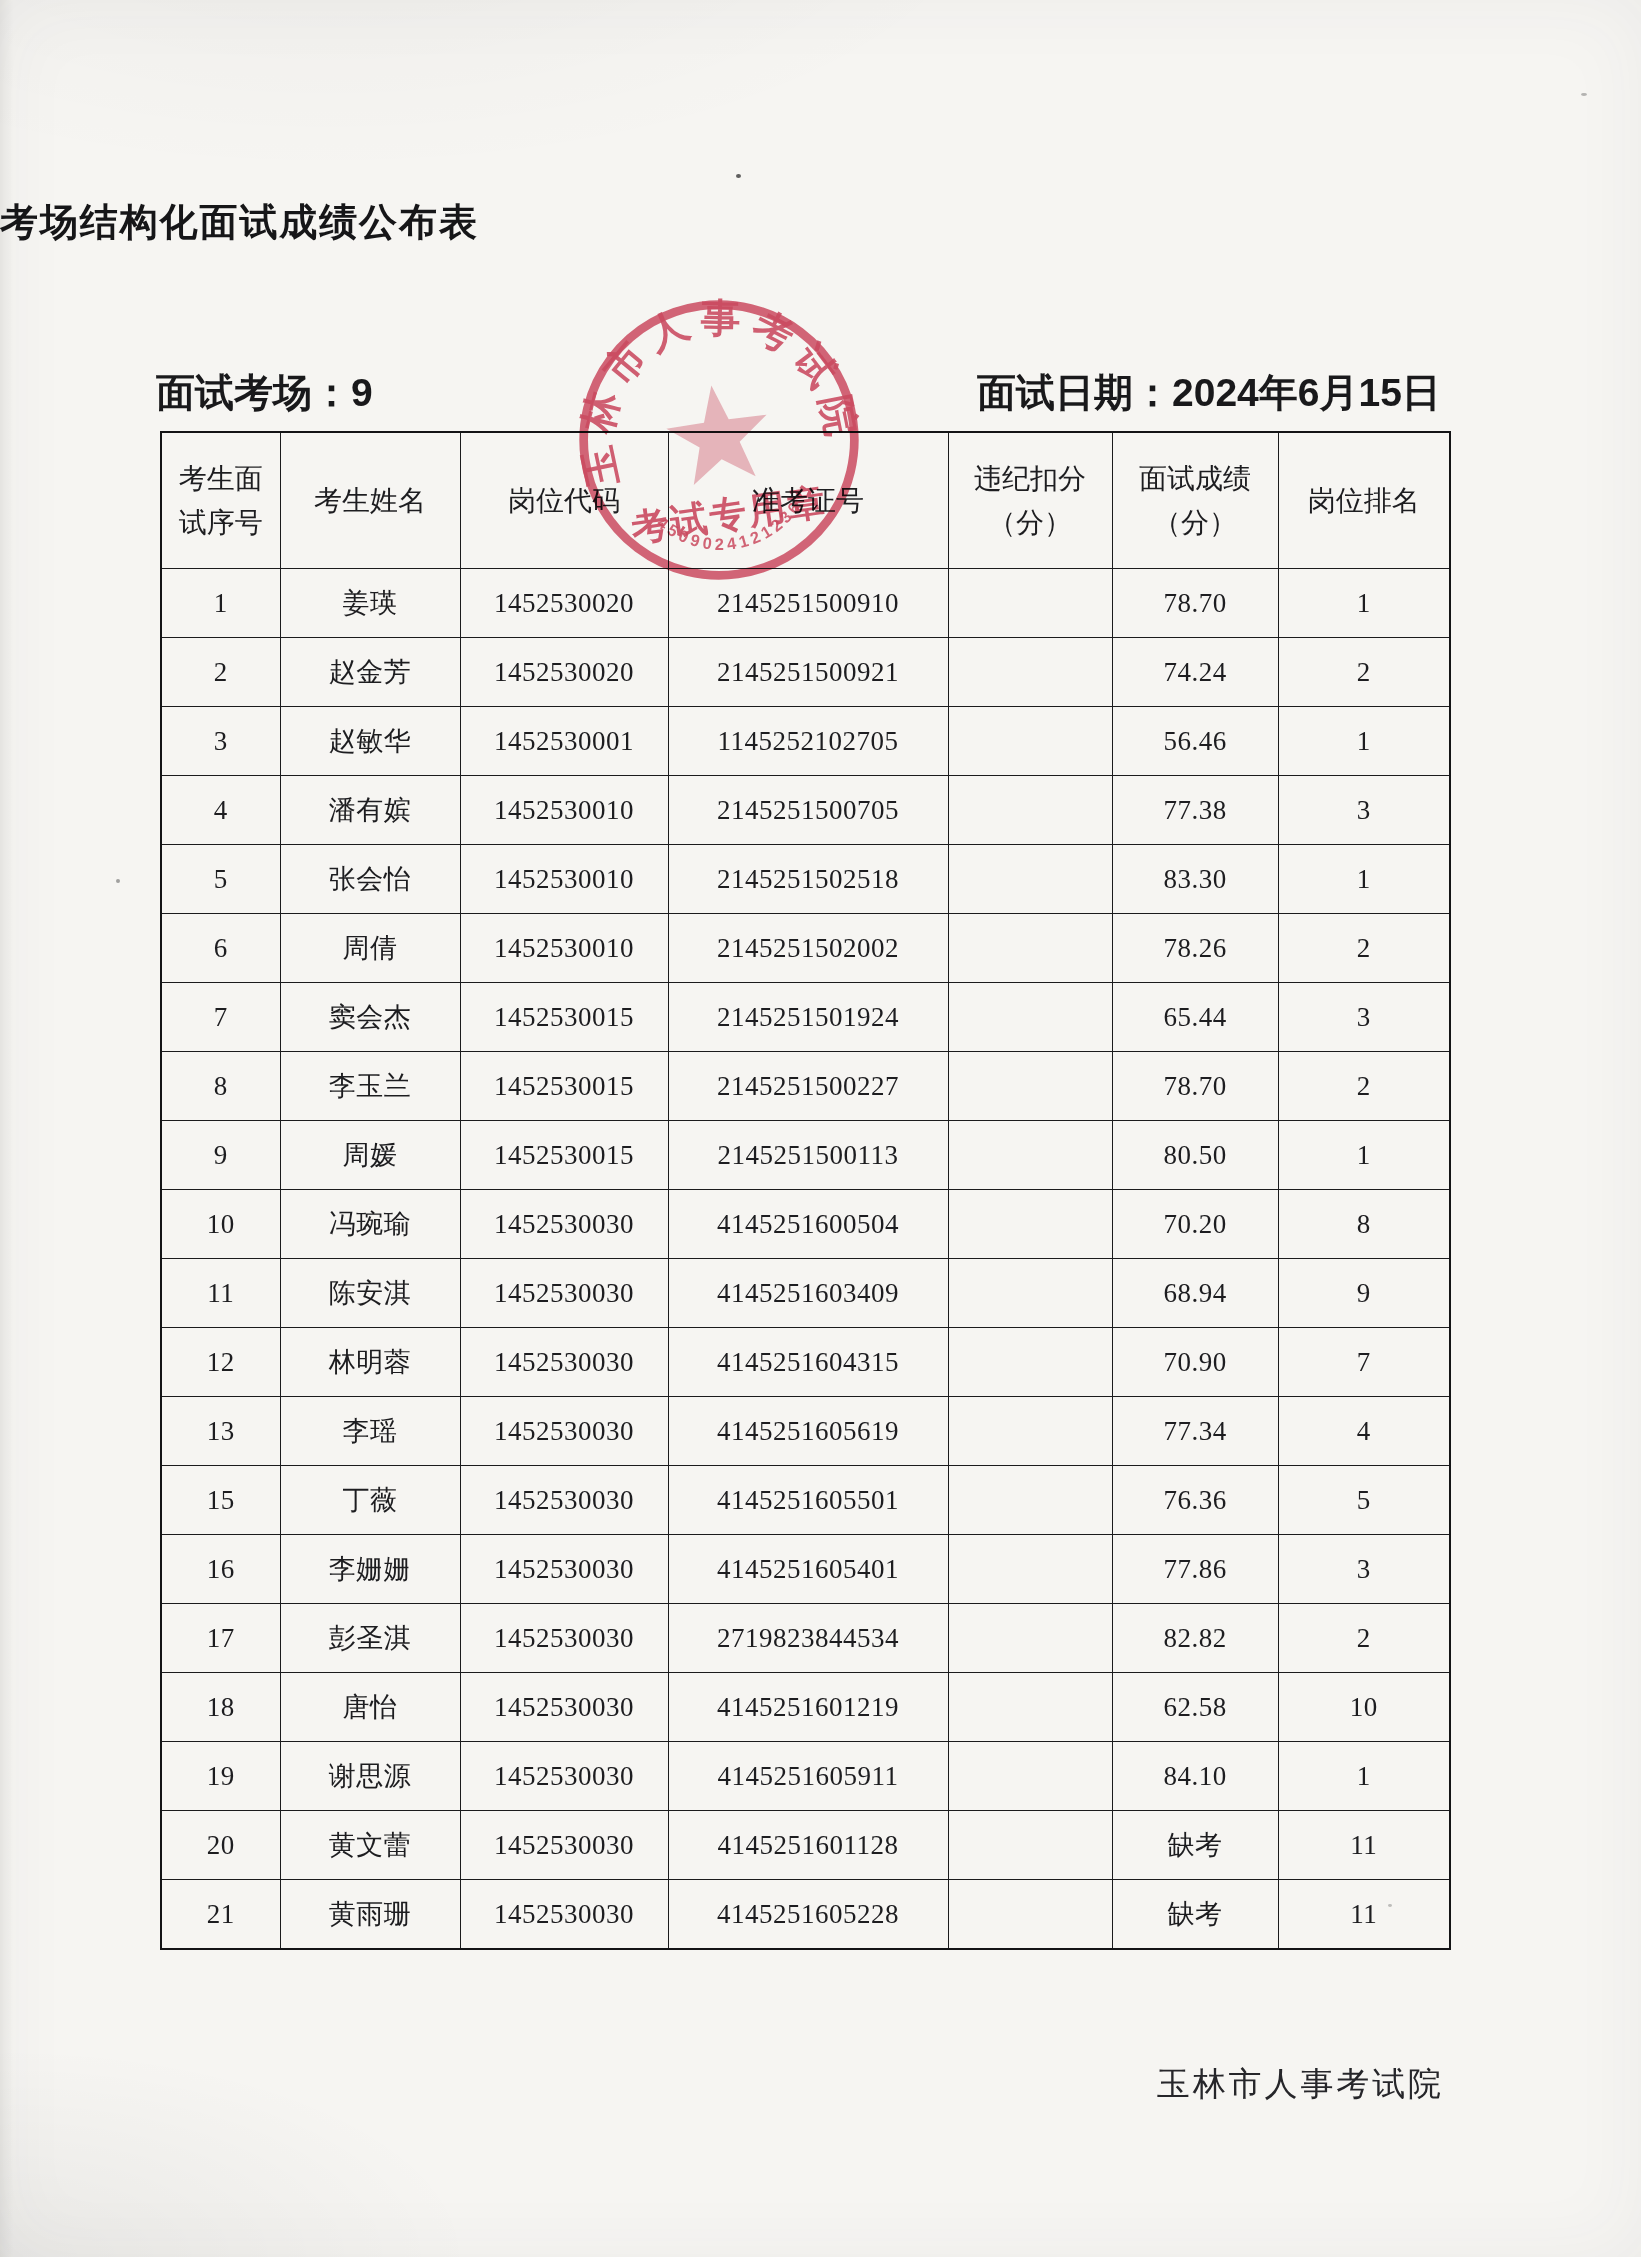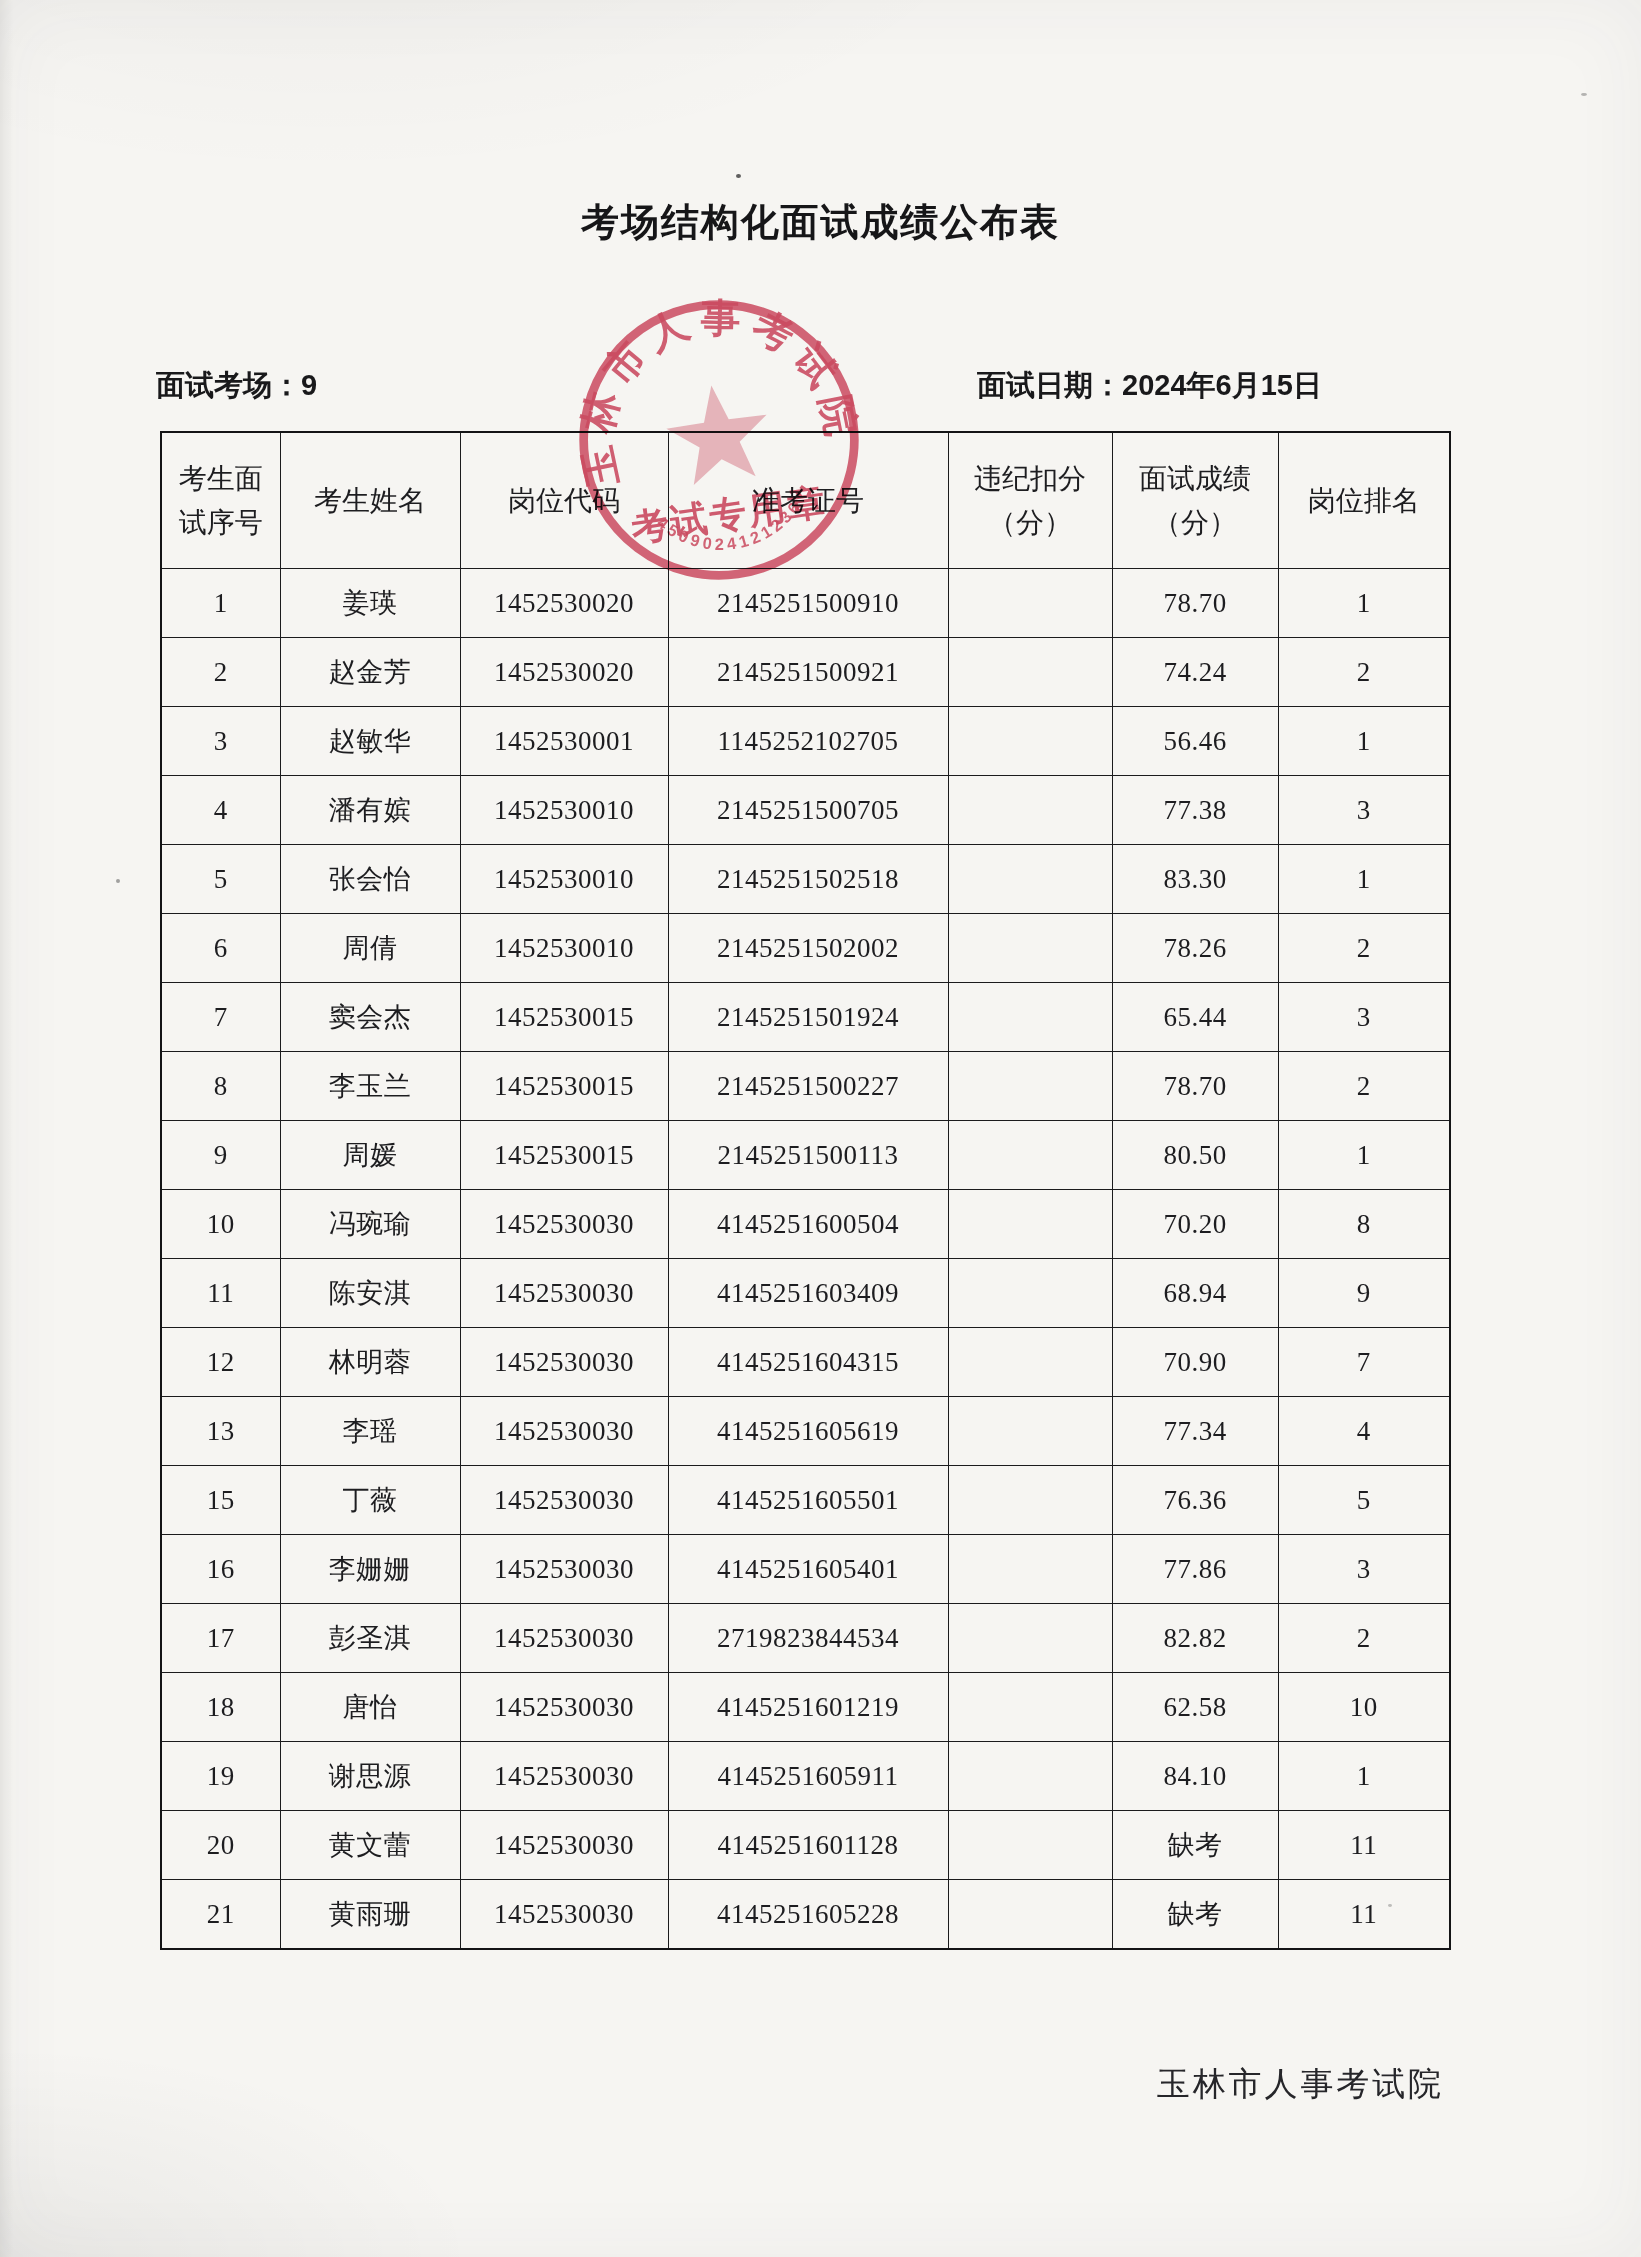--- a/index.html
+++ b/index.html
@@ -14,25 +14,25 @@
     background:
       radial-gradient(1159px 483px at 20% -5%, rgba(0,0,0,0.035), rgba(0,0,0,0) 60%),
       radial-gradient(869px 386px at 0% 100%, rgba(0,0,0,0.05), rgba(0,0,0,0) 55%),
       linear-gradient(90deg, rgba(0,0,0,0.05) 0px, rgba(0,0,0,0) 13.5px),
       #f6f5f2;
     box-shadow:inset 0 0 77px rgba(60,60,70,0.05);
   }
   .speck{position:absolute;background:#3a3a3a;border-radius:50%;}
   .doc-title{
     position:absolute;top:197px;left:0;width:100%;
-    text-align:center;font-family:"Liberation Sans","DejaVu Sans",sans-serif;
+    text-align:left;font-family:"Liberation Sans","DejaVu Sans",sans-serif;
     font-size:38px;font-weight:700;letter-spacing:1.9px;color:#161618;
   }
   .meta-row{position:absolute;top:366px;left:0;width:100%;height:41px;
-    font-family:"Liberation Sans","DejaVu Sans",sans-serif;font-size:29px;font-weight:600;color:#19191b;}
+    font-family:"Liberation Sans","DejaVu Sans",sans-serif;font-size:39px;font-weight:600;color:#19191b;}
   .meta-room{position:absolute;left:156px;top:0;}
   .meta-date{position:absolute;left:977px;top:0;text-align:right;}
   table.results{
     position:absolute;left:160px;top:431px;
     border-collapse:collapse;table-layout:fixed;width:1160px;
     background:transparent;
   }
   table.results th, table.results td{
     border:1.9px solid #1b1b1d;
     text-align:center;vertical-align:middle;

